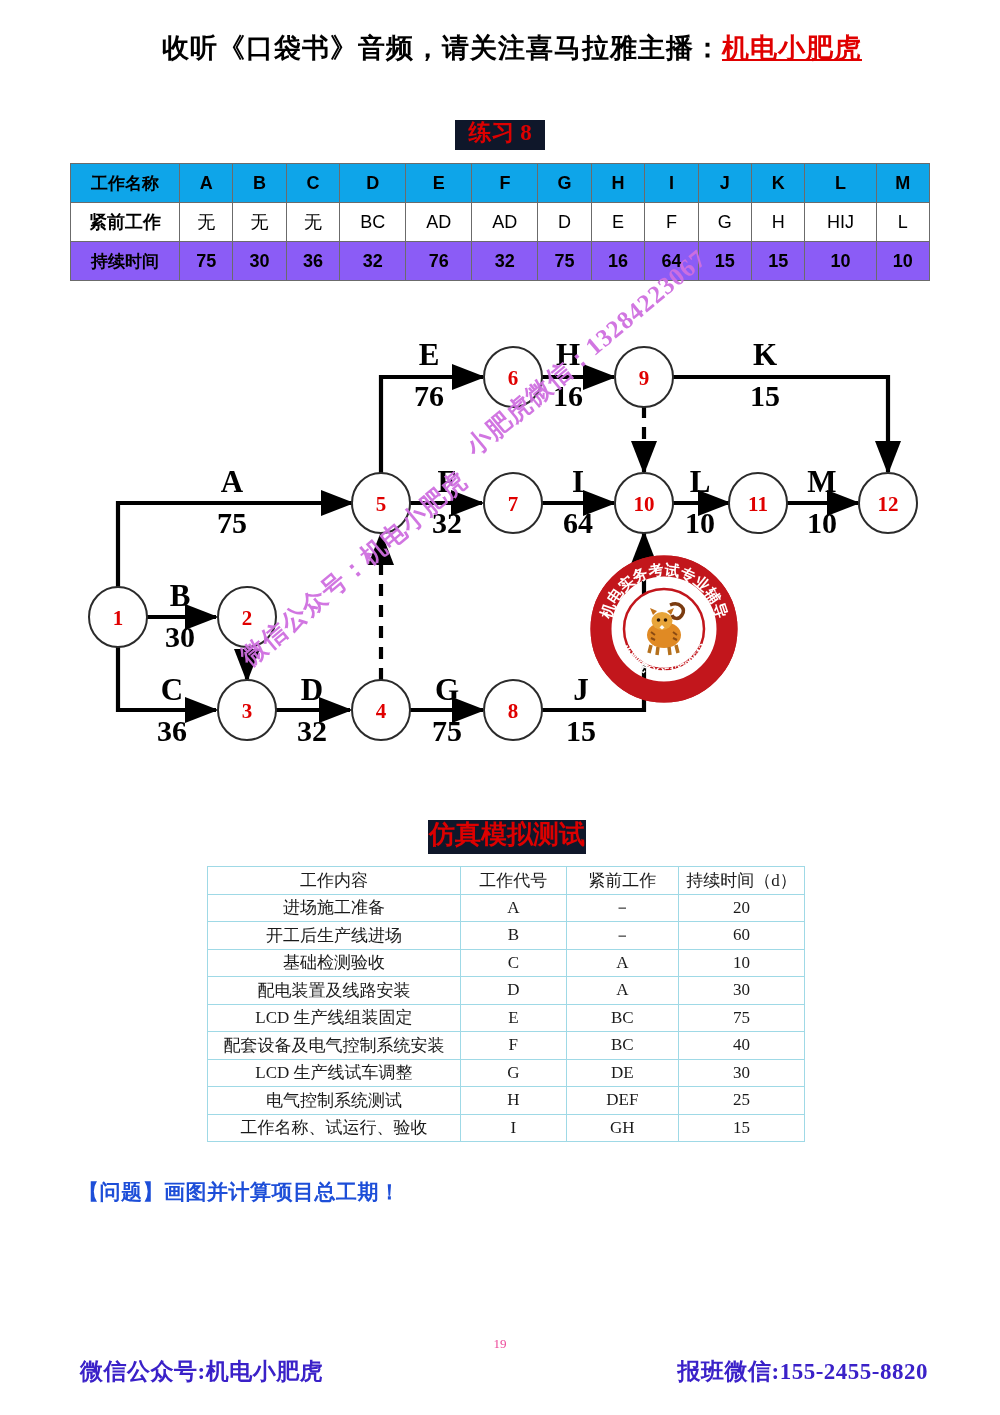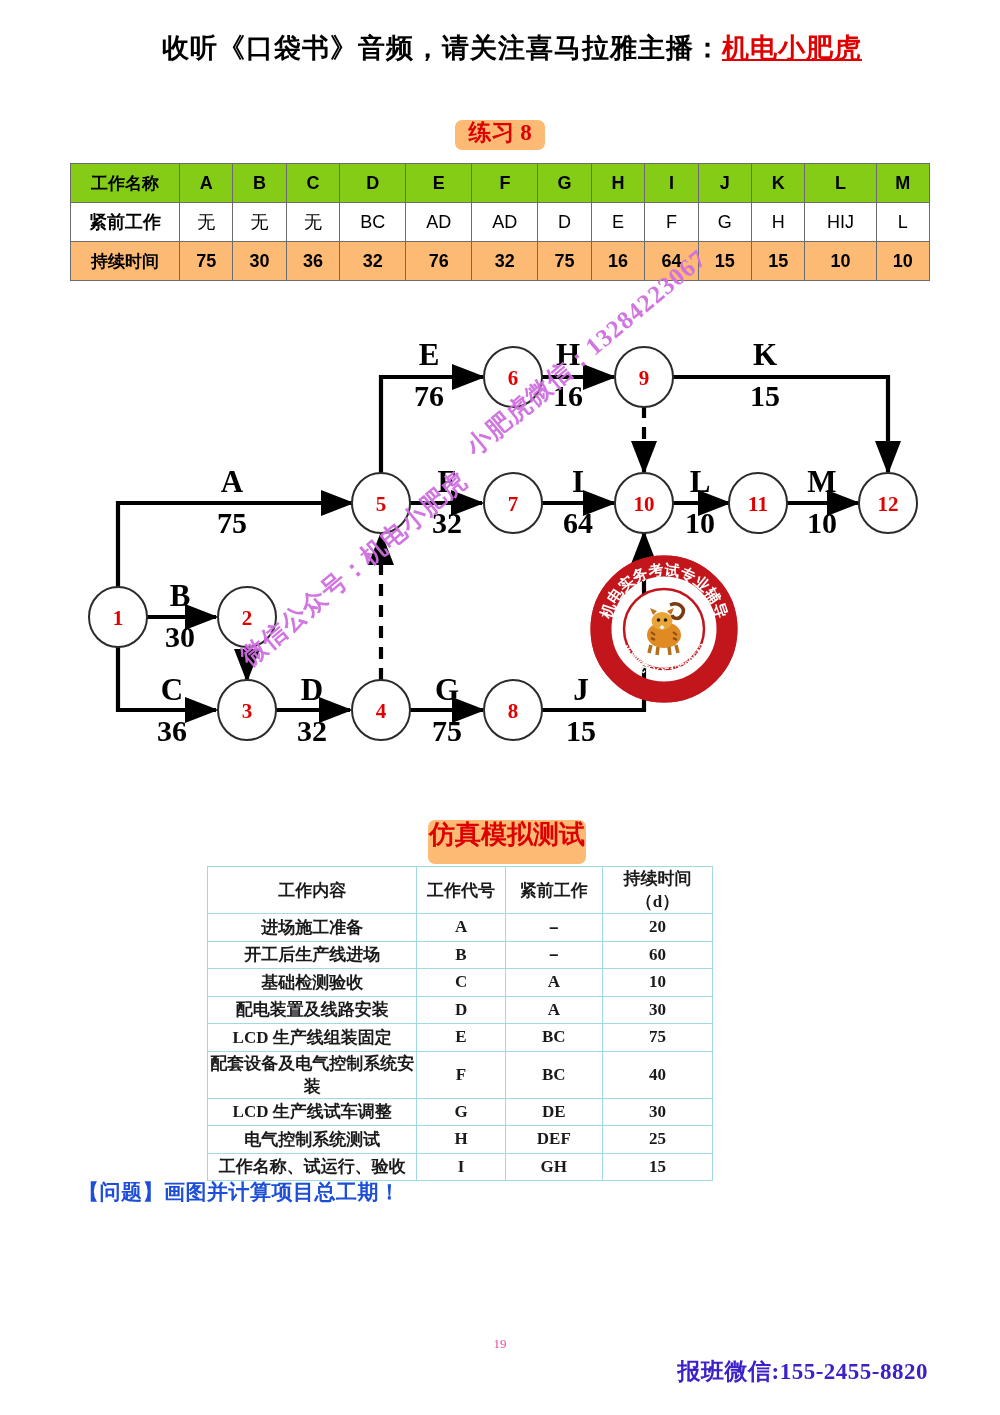--- a/index.html
+++ b/index.html
@@ -26,61 +26,59 @@
   .header .h-red{
     font-family:"Liberation Serif", serif;
     font-size:27px;font-weight:bold;color:#e00000;
     text-decoration:underline;
     letter-spacing:1px;
   }
 
   
   .chip{
     position:absolute;
-    background:#fdba74;
+    background:#0f172a;
     color:#dd0000;
     font-weight:bold;
     font-family:"Liberation Serif", serif;
     text-align:center;
     line-height:1.15;
-    border-radius:7px;
   }
   #chip-exercise{left:455px;top:120px;width:90px;height:30px;font-size:23px;}
-  #chip-sim{left:428px;top:820px;width:158px;height:44px;font-size:26px;}
+  #chip-sim{left:428px;top:820px;width:158px;height:34px;font-size:26px;}
 
   
   table.tbl-top{
     position:absolute;left:70px;top:163px;
     border-collapse:collapse;
     width:860px;
     font-family:"Liberation Sans", sans-serif;
   }
   table.tbl-top td{
     border:1px solid #6b6b6b;
     text-align:center;
     vertical-align:middle;
     height:38px;
     font-size:18px;
     font-weight:bold;
     color:#000;
     padding:0;
   }
   table.tbl-top td.lbl{width:108px;font-size:17px;}
-  table.tbl-top tr.r-head td{background:#84cc16;}
+  table.tbl-top tr.r-head td{background:#0ea5e9;}
   table.tbl-top tr.r-pre td{background:#ffffff;font-weight:normal;font-size:18px;}
   table.tbl-top tr.r-pre td.lbl{font-weight:bold;}
-  table.tbl-top tr.r-dur td{background:#fdba74;}
+  table.tbl-top tr.r-dur td{background:#8b5cf6;}
 
   
   table.tbl-bot{
     position:absolute;left:207px;top:866px;
     border-collapse:collapse;
-    width:506px;
-    font-family:"Liberation Serif", serif;
-    font-weight:bold;
+    width:598px;
+    font-family:"Liberation Serif", serif;
   }
   table.tbl-bot td{
     border:1px solid #9fd9e6;
     text-align:center;
     vertical-align:middle;
     height:26.5px;
     font-size:17px;
     color:#1a1a1a;
     padding:0 2px;
   }
@@ -409,15 +407,16 @@
           <td class="c1">I</td>
           <td class="c2">GH</td>
           <td class="c3">15</td>
         </tr>
       </tbody>
   </table>
 
   <div id="question">【问题】画图并计算项目总工期！</div>
 
   <div id="page-number">19</div>
+  <div class="footer-txt" id="footer-left">微信公众号:机电小肥虎</div>
   <div class="footer-txt" id="footer-right">报班微信:155-2455-8820</div>
 
 </div>
 
 </body></html>

